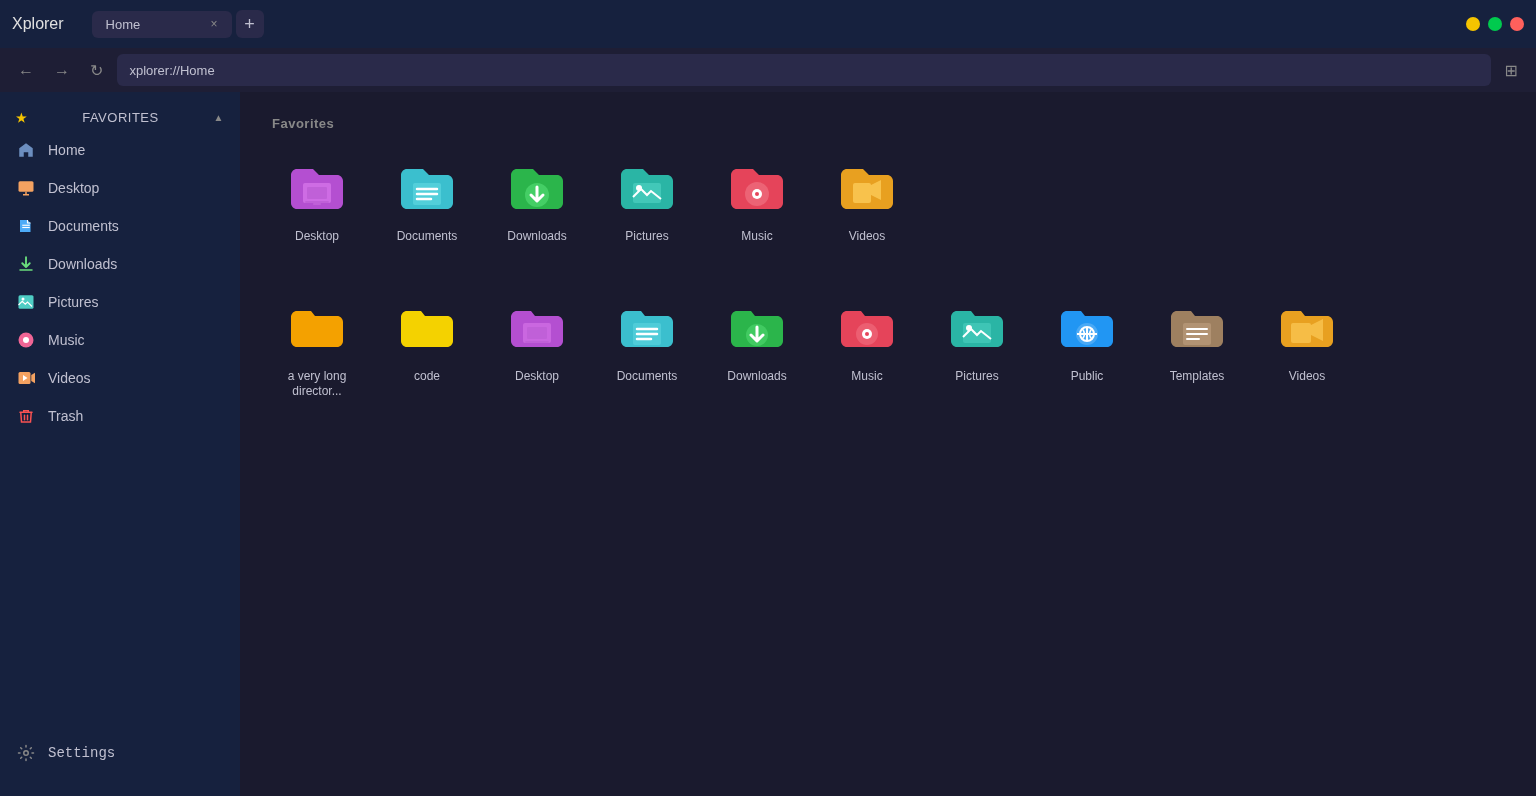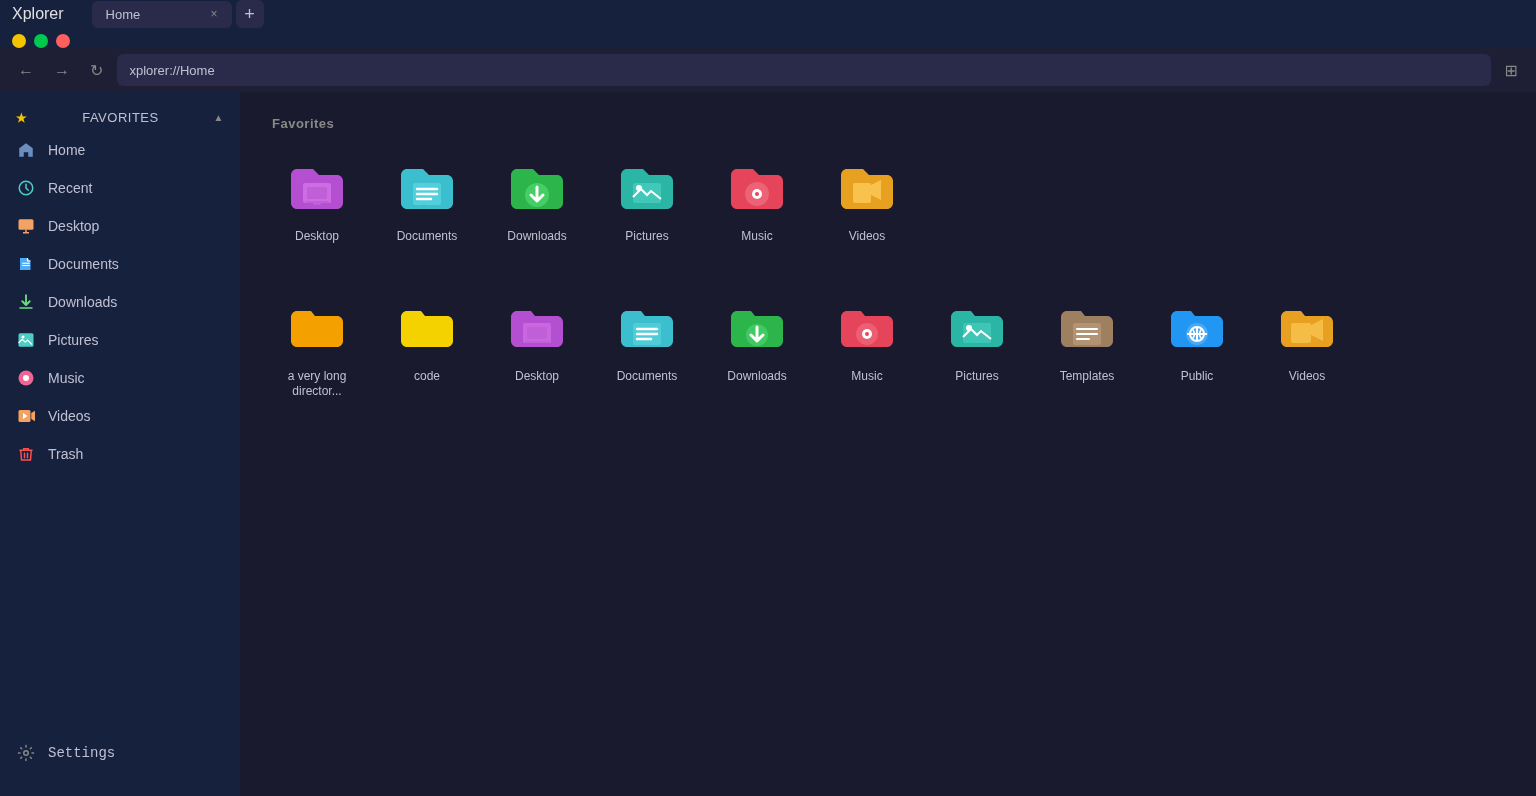--- a/index.html
+++ b/index.html
@@ -10,26 +10,25 @@
       width: 1536px;
       height: 796px;
       overflow: hidden;
       display: flex;
       flex-direction: column;
     }
 
     
     .title-bar {
       display: flex;
-      align-items: flex-start;
+      align-items: center;
       background: #16213e;
       height: 48px;
       padding: 0 12px;
       justify-content: space-between;
-      flex-direction: column;
     }
     .title-bar-left {
       display: flex;
       align-items: center;
       gap: 8px;
     }
     .app-title {
       color: #e0e0e0;
       font-size: 16px;
       font-weight: 500;
@@ -265,29 +264,20 @@
 
     <div class="sidebar-item">
       <div class="sidebar-icon">
         <svg width="18" height="18" viewBox="0 0 24 24" fill="none">
           <path d="M3 9.5L12 3l9 6.5V21H15v-6H9v6H3V9.5z" fill="#6c8ebf"></path>
         </svg>
       </div>
       <span>Home</span>
     </div>
 
-    <div class="sidebar-item">
-      <div class="sidebar-icon">
-        <svg width="18" height="18" viewBox="0 0 24 24" fill="none">
-          <circle cx="12" cy="12" r="9" stroke="#4ecdc4" stroke-width="2" fill="none"></circle>
-          <path d="M12 7v5l3 3" stroke="#4ecdc4" stroke-width="2" stroke-linecap="round"></path>
-        </svg>
-      </div>
-      <span>Recent</span>
-    </div>
 
     <div class="sidebar-item">
       <div class="sidebar-icon">
         <svg width="18" height="18" viewBox="0 0 24 24" fill="none">
           <rect x="2" y="3" width="20" height="14" rx="2" fill="#f4a261"></rect>
           <path d="M8 21h8M12 17v4" stroke="#f4a261" stroke-width="2"></path>
         </svg>
       </div>
       <span>Desktop</span>
     </div>
@@ -528,48 +518,48 @@
               <path d="M18 40l8-8 6 6 4-4 10 8" stroke="#fff" stroke-width="2" fill="none"></path>
               <circle cx="24" cy="31" r="3" fill="#fff"></circle>
             </svg>
           </div>
           <span class="file-name">Pictures</span>
         </div>
 
         <div class="file-item">
           <div class="file-icon">
             <svg class="folder-svg" viewBox="0 0 64 64" fill="none">
-              <path d="M6 20c0-3.3 2.7-6 6-6h14l4 5h22c3.3 0 6 2.7 6 6v19c0 3.3-2.7 6-6 6H12c-3.3 0-6-2.7-6-6V20z" fill="#9e8060"></path>
-              <rect x="18" y="26" width="28" height="22" rx="2" fill="#c0a080" opacity="0.6"></rect>
-              <line x1="22" y1="32" x2="42" y2="32" stroke="#fff" stroke-width="2" stroke-linecap="round"></line>
-              <line x1="22" y1="37" x2="42" y2="37" stroke="#fff" stroke-width="2" stroke-linecap="round"></line>
-              <line x1="22" y1="42" x2="34" y2="42" stroke="#fff" stroke-width="2" stroke-linecap="round"></line>
-            </svg>
-          </div>
-          <span class="file-name">Templates</span>
-        </div>
-
-        <div class="file-item">
-          <div class="file-icon">
-            <svg class="folder-svg" viewBox="0 0 64 64" fill="none">
               <path d="M6 20c0-3.3 2.7-6 6-6h14l4 5h22c3.3 0 6 2.7 6 6v19c0 3.3-2.7 6-6 6H12c-3.3 0-6-2.7-6-6V20z" fill="#2196f3"></path>
               <circle cx="32" cy="37" r="11" fill="#64b5f6" opacity="0.6"></circle>
               <circle cx="32" cy="37" r="7" stroke="#fff" stroke-width="2" fill="none"></circle>
               <line x1="32" y1="30" x2="32" y2="44" stroke="#fff" stroke-width="2"></line>
               <line x1="22" y1="37" x2="42" y2="37" stroke="#fff" stroke-width="2"></line>
               <path d="M27 31.5 Q32 37 27 42.5" stroke="#fff" stroke-width="1.5" fill="none"></path>
               <path d="M37 31.5 Q32 37 37 42.5" stroke="#fff" stroke-width="1.5" fill="none"></path>
             </svg>
           </div>
           <span class="file-name">Public</span>
         </div>
 
         <div class="file-item">
           <div class="file-icon">
             <svg class="folder-svg" viewBox="0 0 64 64" fill="none">
+              <path d="M6 20c0-3.3 2.7-6 6-6h14l4 5h22c3.3 0 6 2.7 6 6v19c0 3.3-2.7 6-6 6H12c-3.3 0-6-2.7-6-6V20z" fill="#9e8060"></path>
+              <rect x="18" y="26" width="28" height="22" rx="2" fill="#c0a080" opacity="0.6"></rect>
+              <line x1="22" y1="32" x2="42" y2="32" stroke="#fff" stroke-width="2" stroke-linecap="round"></line>
+              <line x1="22" y1="37" x2="42" y2="37" stroke="#fff" stroke-width="2" stroke-linecap="round"></line>
+              <line x1="22" y1="42" x2="34" y2="42" stroke="#fff" stroke-width="2" stroke-linecap="round"></line>
+            </svg>
+          </div>
+          <span class="file-name">Templates</span>
+        </div>
+
+        <div class="file-item">
+          <div class="file-icon">
+            <svg class="folder-svg" viewBox="0 0 64 64" fill="none">
               <path d="M6 20c0-3.3 2.7-6 6-6h14l4 5h22c3.3 0 6 2.7 6 6v19c0 3.3-2.7 6-6 6H12c-3.3 0-6-2.7-6-6V20z" fill="#e8a020"></path>
               <rect x="16" y="26" width="20" height="20" rx="2" fill="#ffd060" opacity="0.6"></rect>
               <polygon points="36,28 48,22 48,44 36,38" fill="#ffd060" opacity="0.6"></polygon>
             </svg>
           </div>
           <span class="file-name">Videos</span>
         </div>
 
       </div>
     </div>

